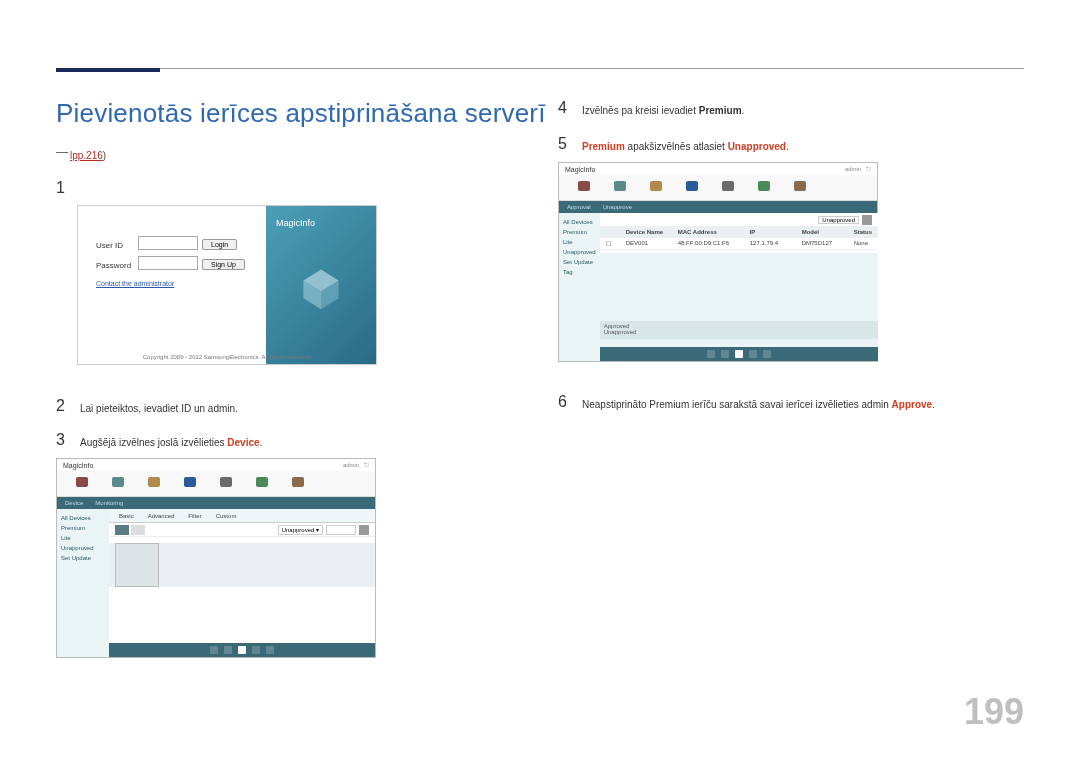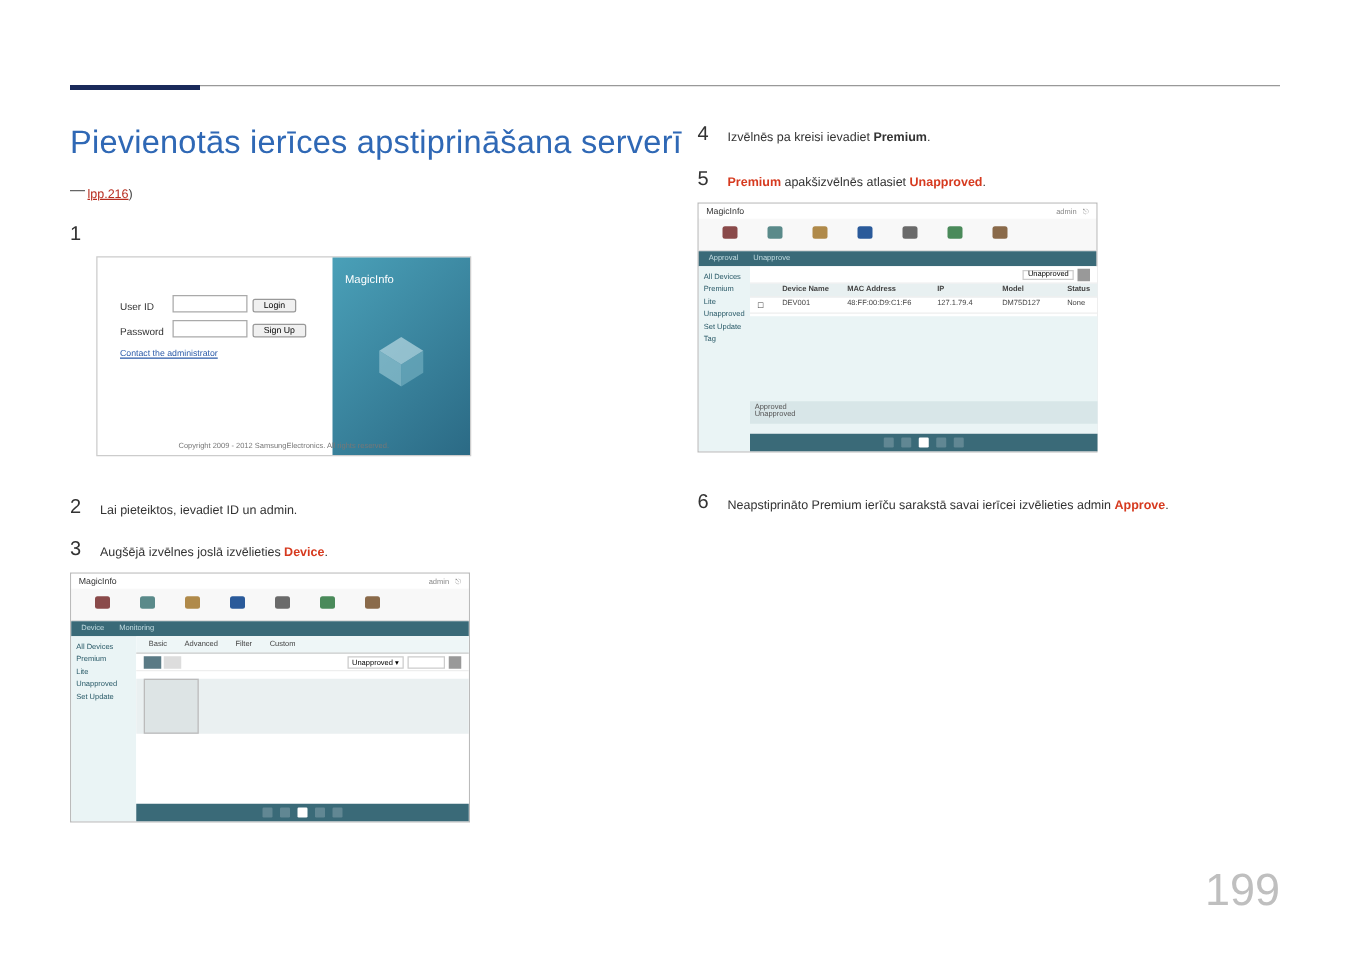--- a/index.html
+++ b/index.html
@@ -40,21 +40,21 @@
 .app-sidebar { width: 52px; background: #eaf4f5; padding: 6px 4px; font-size: 6px; color: #2a5a68; }
 .app-sidebar div { margin-bottom: 4px; }
 .app-main { flex: 1; background: #fff; position: relative; }
 .app-tabs { height: 14px; background: #eef6f7; border-bottom: 1px solid #ccc; display: flex; align-items: center; padding: 0 6px; gap: 6px; }
 .app-tab { font-size: 6px; color: #444; padding: 0 4px; }
 .app-toolbar { height: 14px; display: flex; align-items: center; justify-content: space-between; padding: 0 6px; border-bottom: 1px solid #eee; }
 .app-filter { font-size: 6px; border: 1px solid #ccc; padding: 0 3px; background: #fff; }
 .app-content { position: relative; flex: 1; background: #eaf0f1; }
 .app-bottombar { position: absolute; bottom: 0; left: 0; right: 0; height: 14px; background: #3a6a78; display: flex; justify-content: center; align-items: center; gap: 6px; }
 .app-bottombar span { width: 8px; height: 8px; background: rgba(255,255,255,0.2); border-radius: 1px; }
-.page-num { position: absolute; bottom: 30px; right: 56px; font-size: 36px; color: #bfbfbf; font-weight: 400; }
+.page-num { position: absolute; bottom: 30px; right: 56px; font-size: 36px; color: #bfbfbf; font-weight: 700; }
 .thumb { width: 44px; height: 44px; background: #dde4e5; border: 1px solid #bbb; margin: 6px; }
 .table-row { display: flex; font-size: 6px; padding: 2px 6px; border-bottom: 1px solid #eee; color: #444; gap: 12px; }
 .table-header { background: #e8f0f1; font-weight: bold; }
 </style>
 </head>
 <body>
 
 <div class="header-line"></div>
 <div class="header-accent"></div>
 

